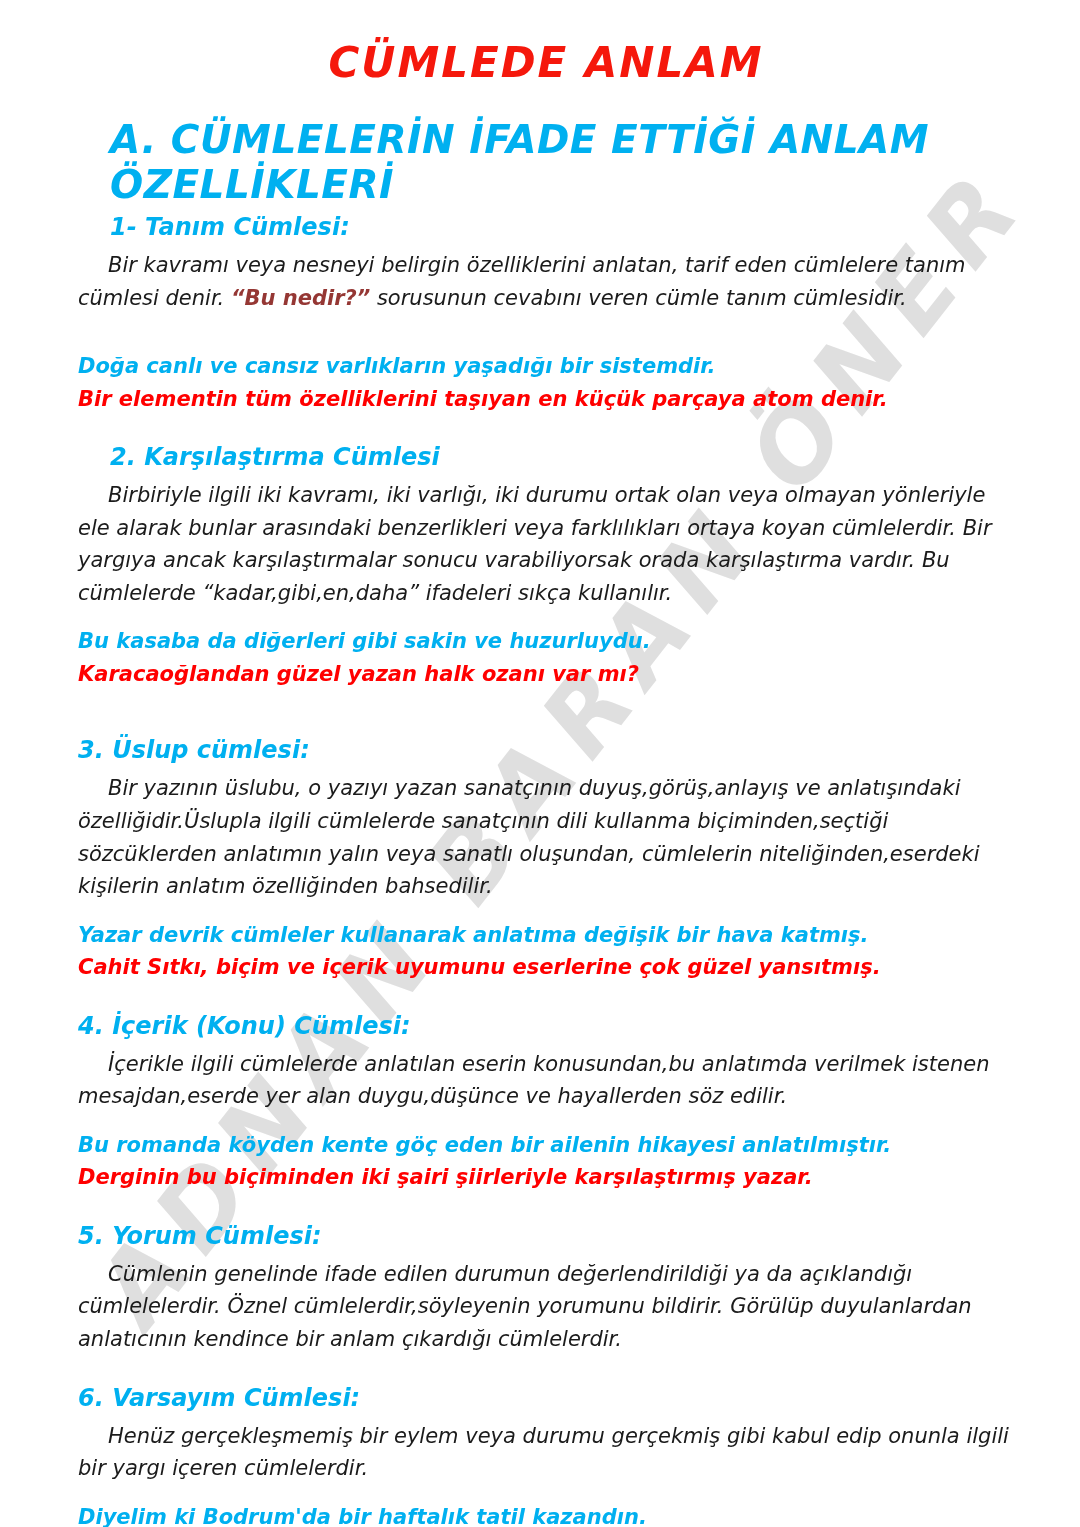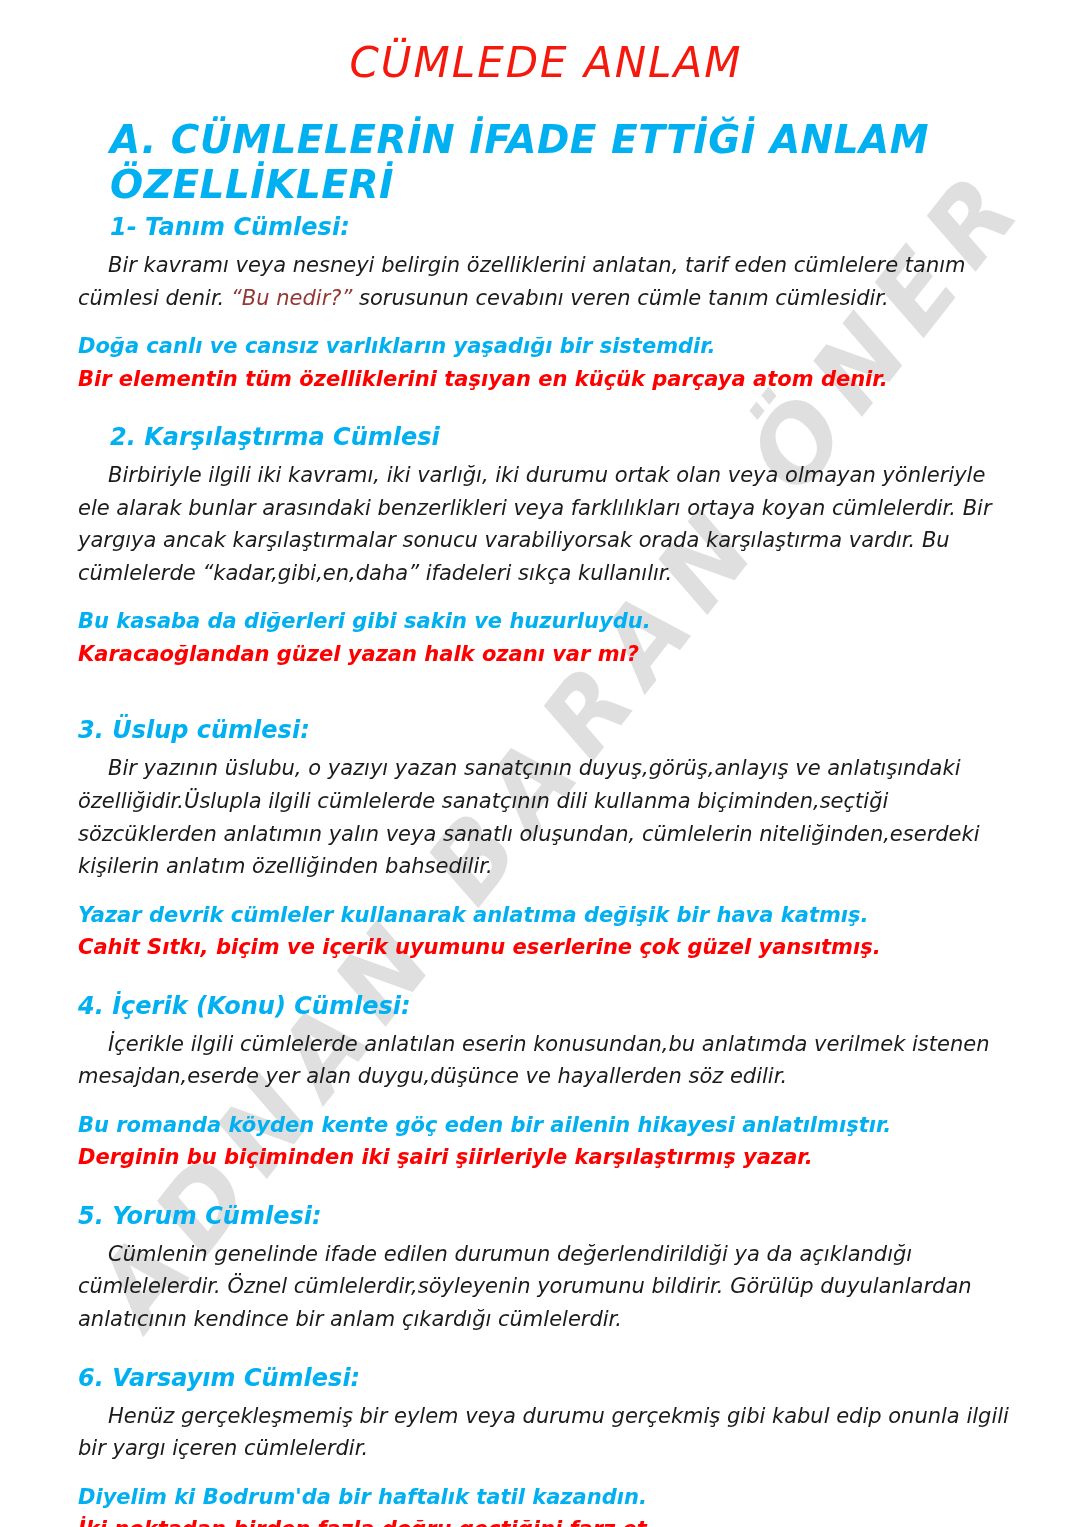--- a/index.html
+++ b/index.html
@@ -31,21 +31,21 @@
   }
   .content {
     position: relative;
     z-index: 1;
     padding: 38px 66px 0 78px;
   }
   .doc-title {
     text-align: center;
     color: #f5180c;
     font-size: 42px;
-    font-weight: normal;
+    font-weight: bold;
     letter-spacing: 2px;
     margin-bottom: 30px;
   }
   .main-heading {
     color: #00b0f0;
     font-size: 39px;
     font-weight: 600;
     margin: 0 0 6px 32px;
     letter-spacing: 0.5px;
   }
@@ -57,26 +57,26 @@
     font-weight: bold;
     margin: 0 0 8px 0;
   }
   .section-title.indent { margin-left: 32px; }
   .body-text {
     font-size: 21px;
     line-height: 1.55;
     text-indent: 30px;
   }
   .bold-inline {
-    font-weight: normal;
+    font-weight: bold;
     color: #953734;
     text-align: center;
   }
   .examples { margin-top: 16px; }
-  .examples.gap-top { margin-top: 16px; font-style: italic; }
+  .examples.gap-top { margin-top: 36px; font-style: italic; }
   .example {
     font-size: 21px;
     font-weight: bold;
     line-height: 1.55;
   }
   .ex-blue { color: #00b0f0; }
   .ex-red  { color: #ff0000; }
 </style>
 </head>
 <body>

